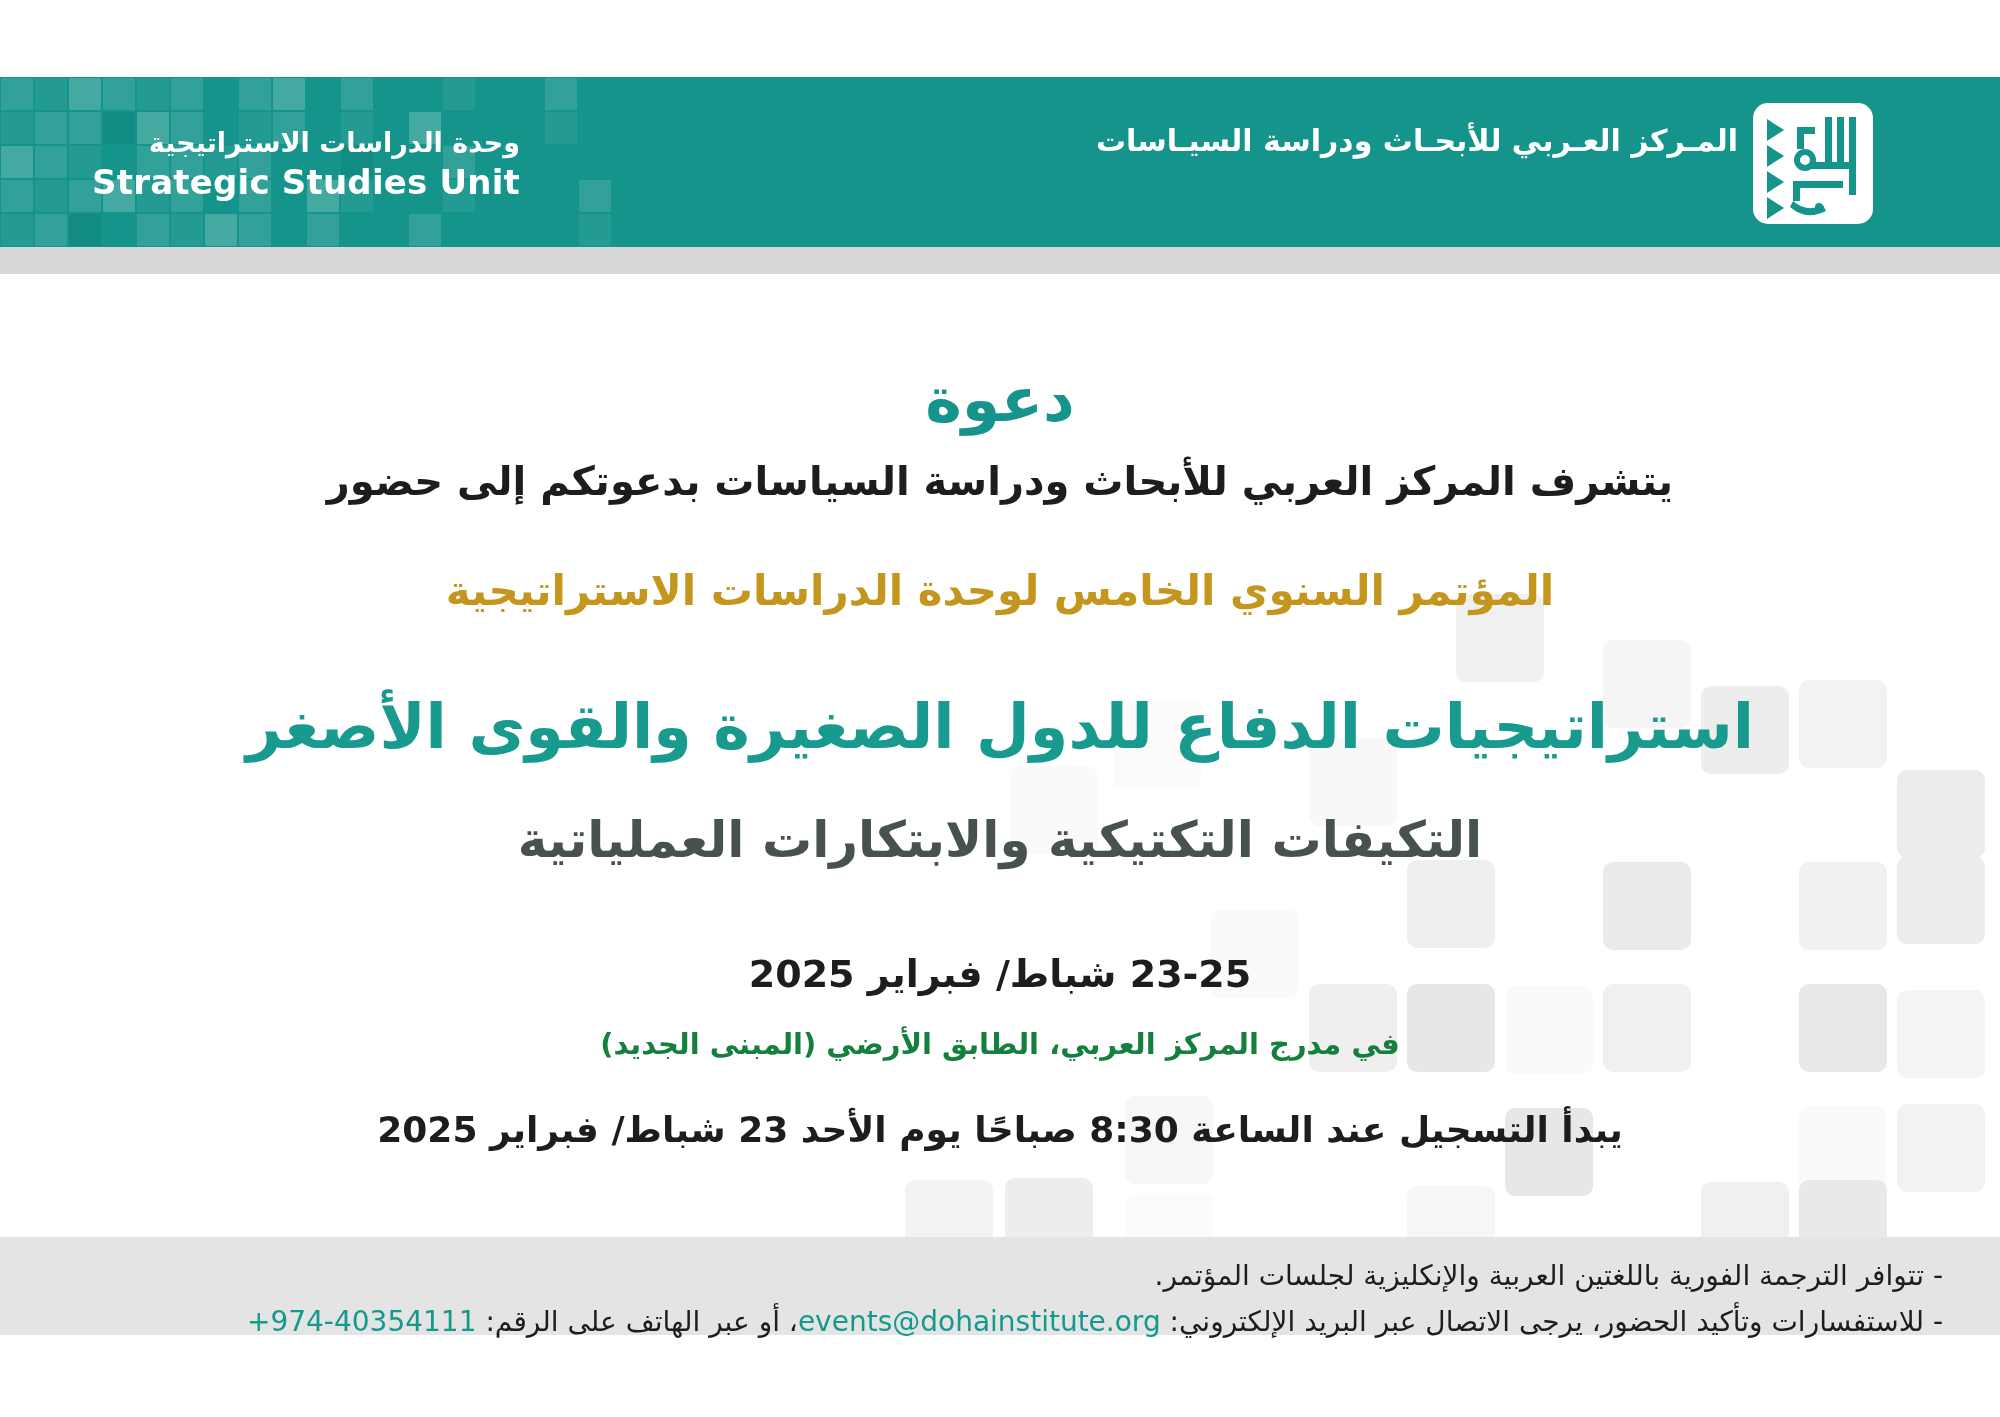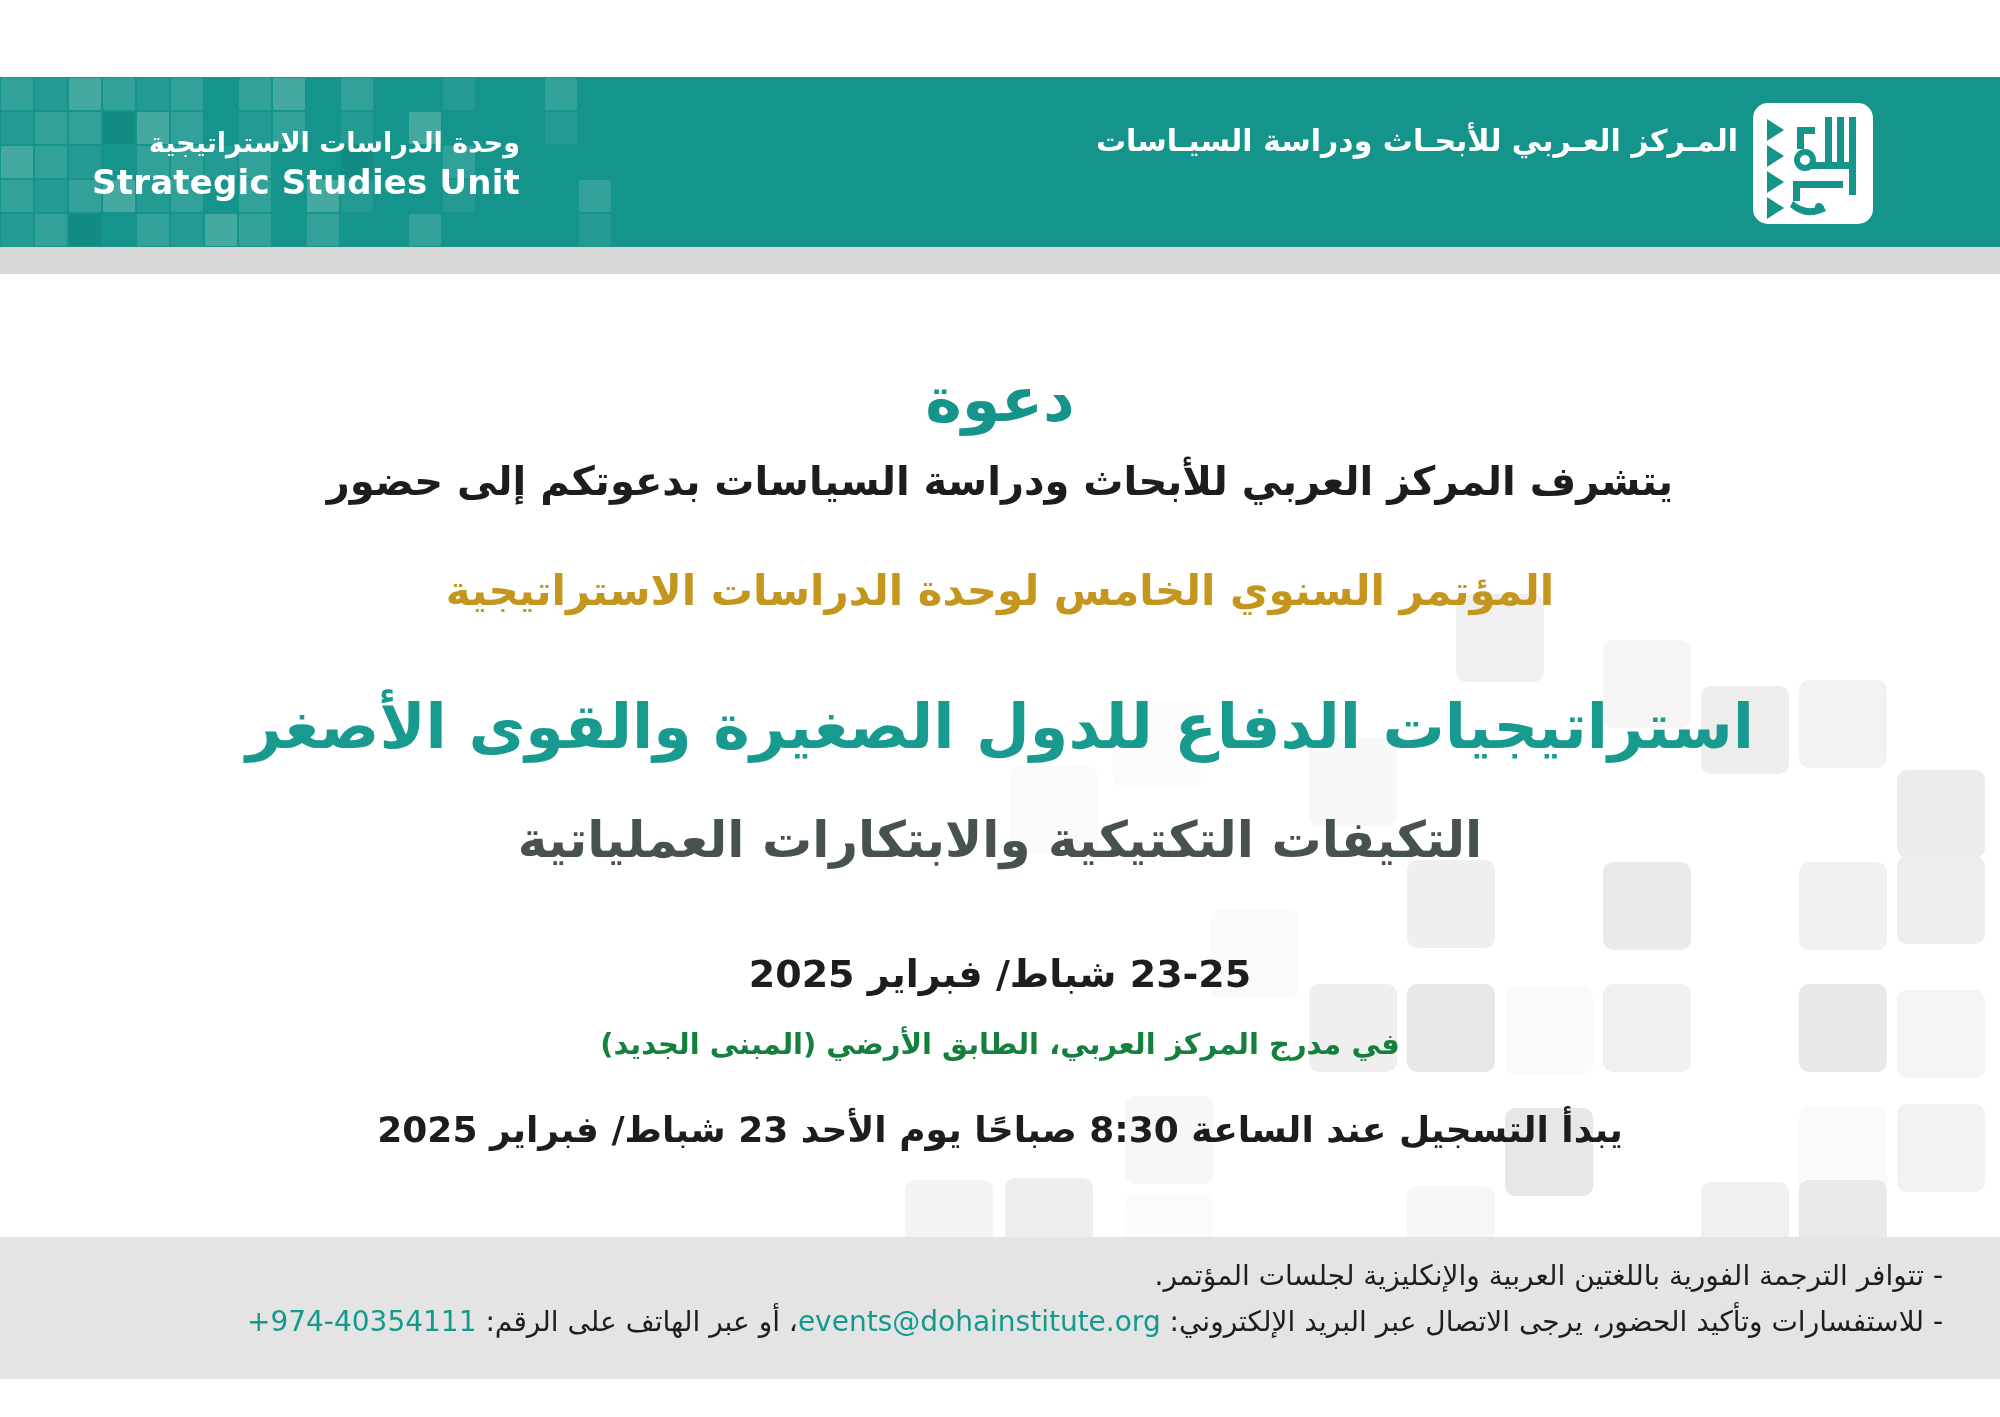--- a/index.html
+++ b/index.html
@@ -51,21 +51,21 @@
   .invite-title{top:48px;font-size:62px;line-height:84px;font-weight:bold;color:#14948a;margin-top:36px;}
   .intro{top:168px;font-size:40px;line-height:78px;font-weight:bold;color:#1d1d1b;}
   .series{top:278px;font-size:42px;line-height:78px;font-weight:bold;color:#c5961d;}
   .conf-title{top:394px;font-size:62px;line-height:118px;font-weight:bold;color:#189a8e;}
   .conf-sub{top:518px;font-size:50px;line-height:96px;font-weight:bold;color:#475250;}
   .date{top:672px;font-size:38px;line-height:56px;font-weight:bold;color:#1d1d1b;}
   .venue{top:740px;font-size:29px;line-height:60px;font-weight:bold;color:#15803d;}
   .registration{top:826px;font-size:36px;line-height:60px;font-weight:bold;color:#1d1d1b;}
   
   .footer{
-    position:absolute;left:0;top:1237px;width:2000px;height:142px;
+    position:absolute;left:0;top:1237px;width:2000px;height:98px;
     background:#e4e4e4;box-sizing:border-box;
     padding:16px 57px 0 57px;
     text-align:right;
   }
   .footer p{margin:0;font-size:28px;line-height:46px;color:#1d1d1b;font-weight:normal;}
   .teal-link{color:#149a8d;text-decoration:none;cursor:pointer;}
 </style>
 </head>
 <body>
 

